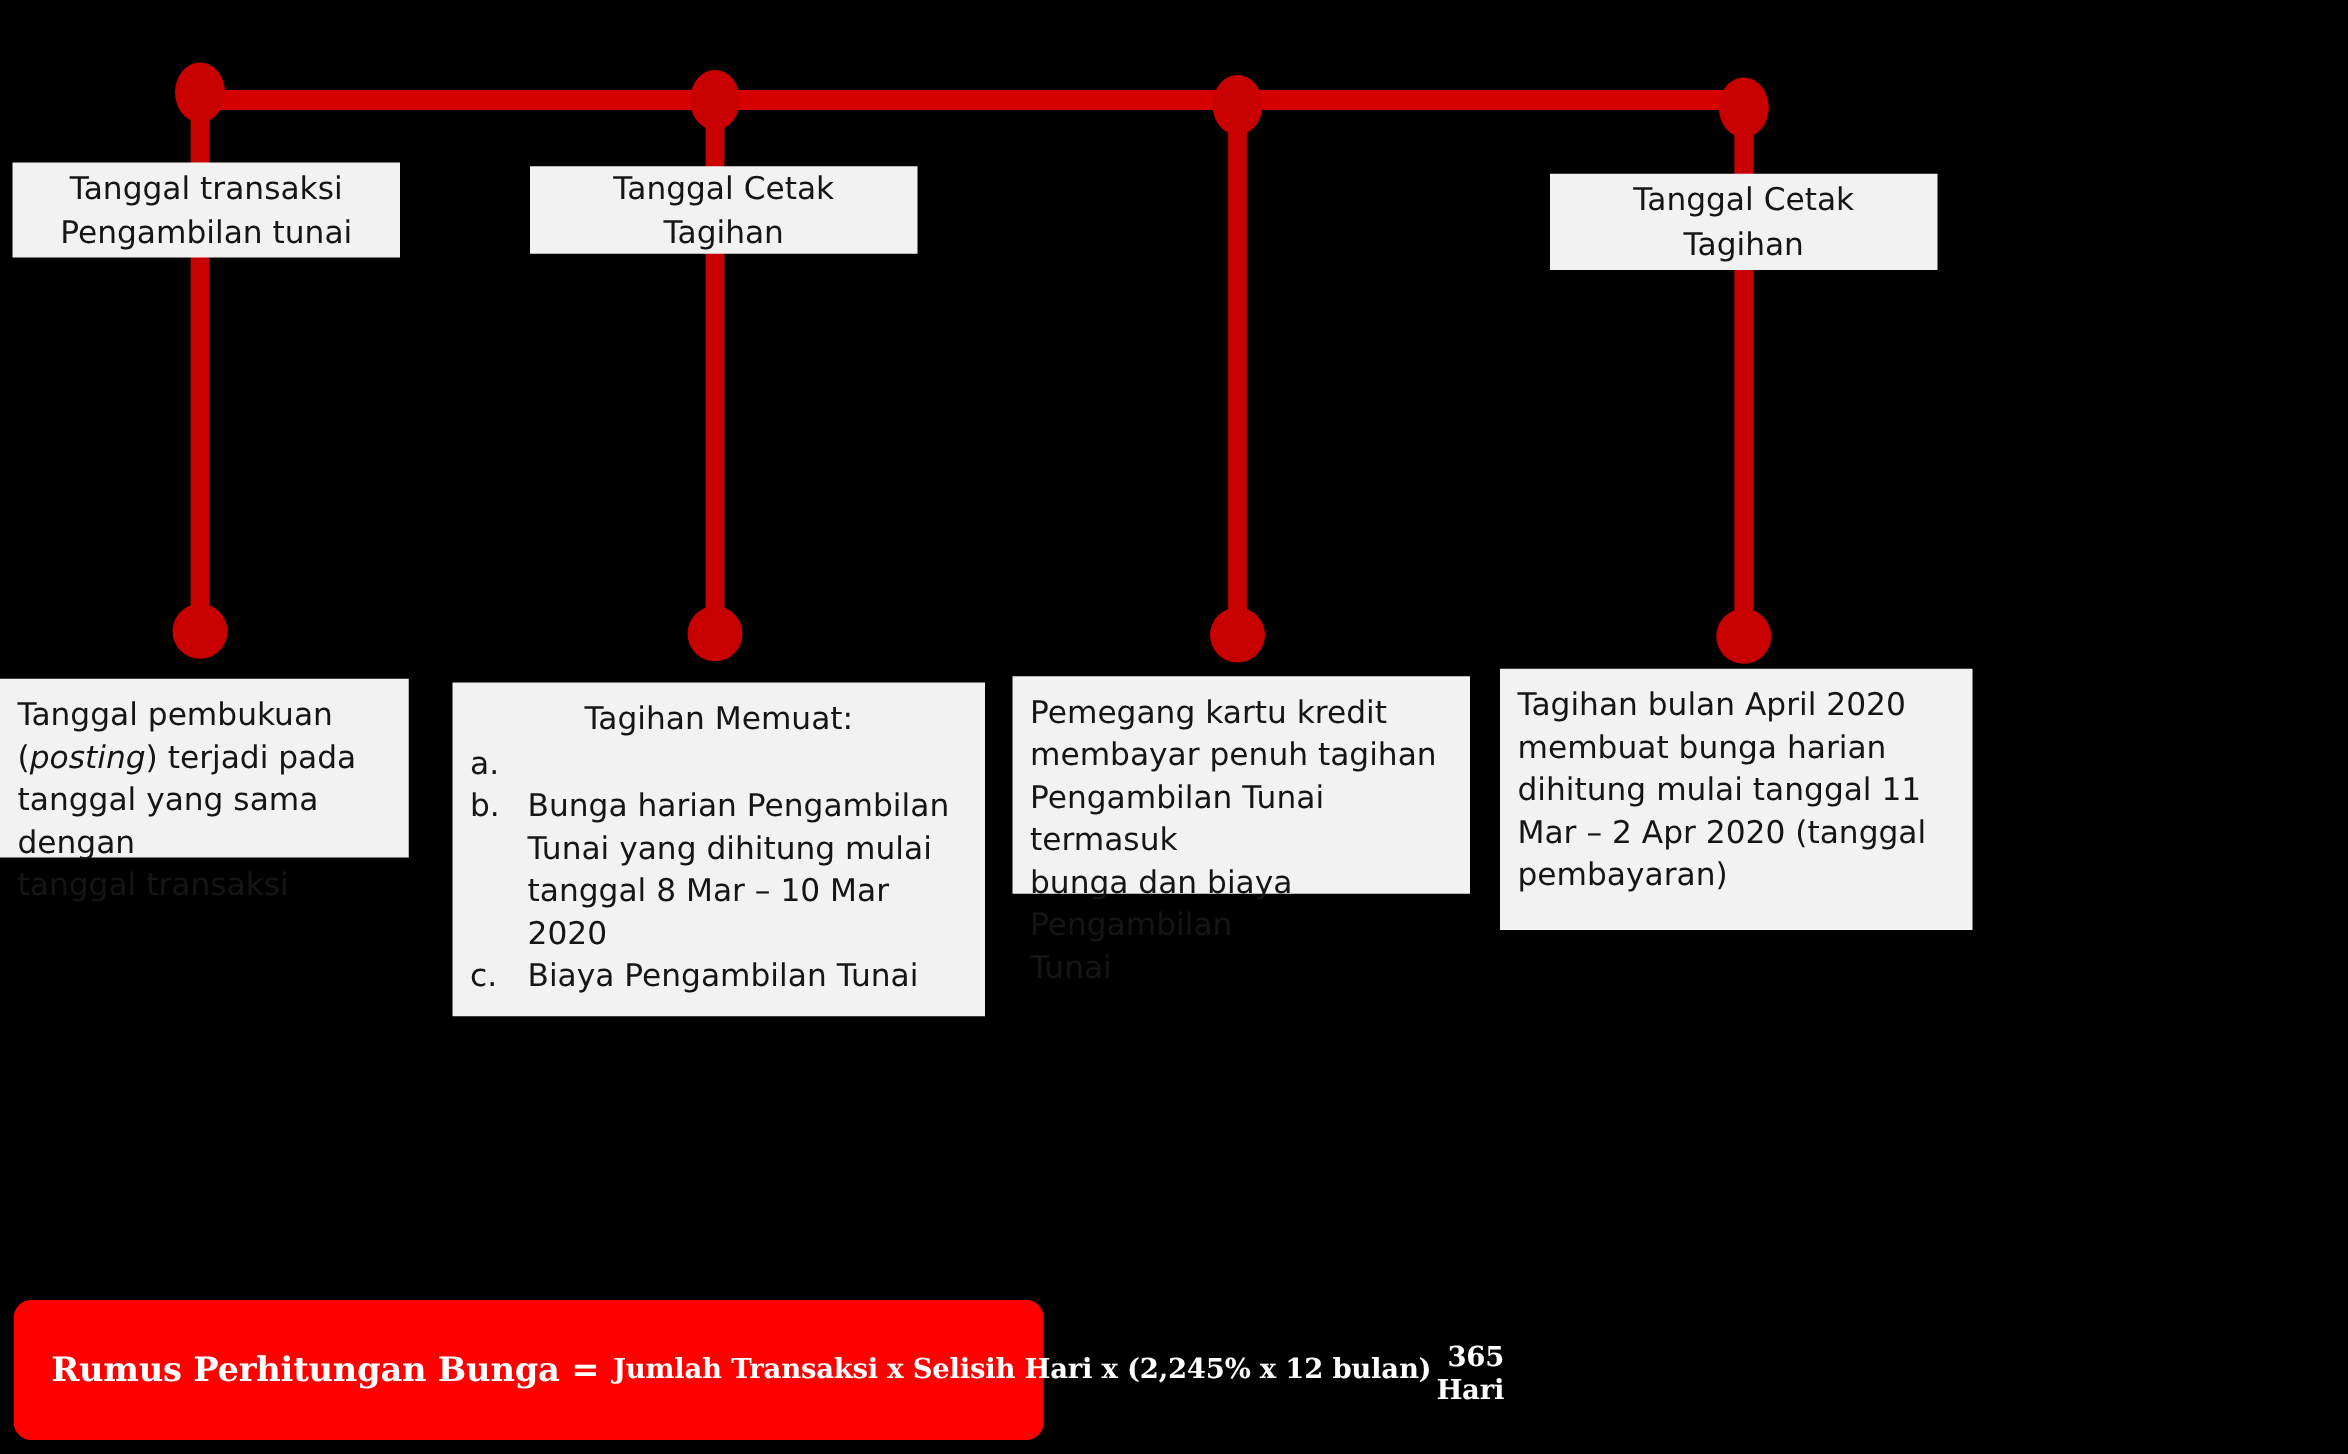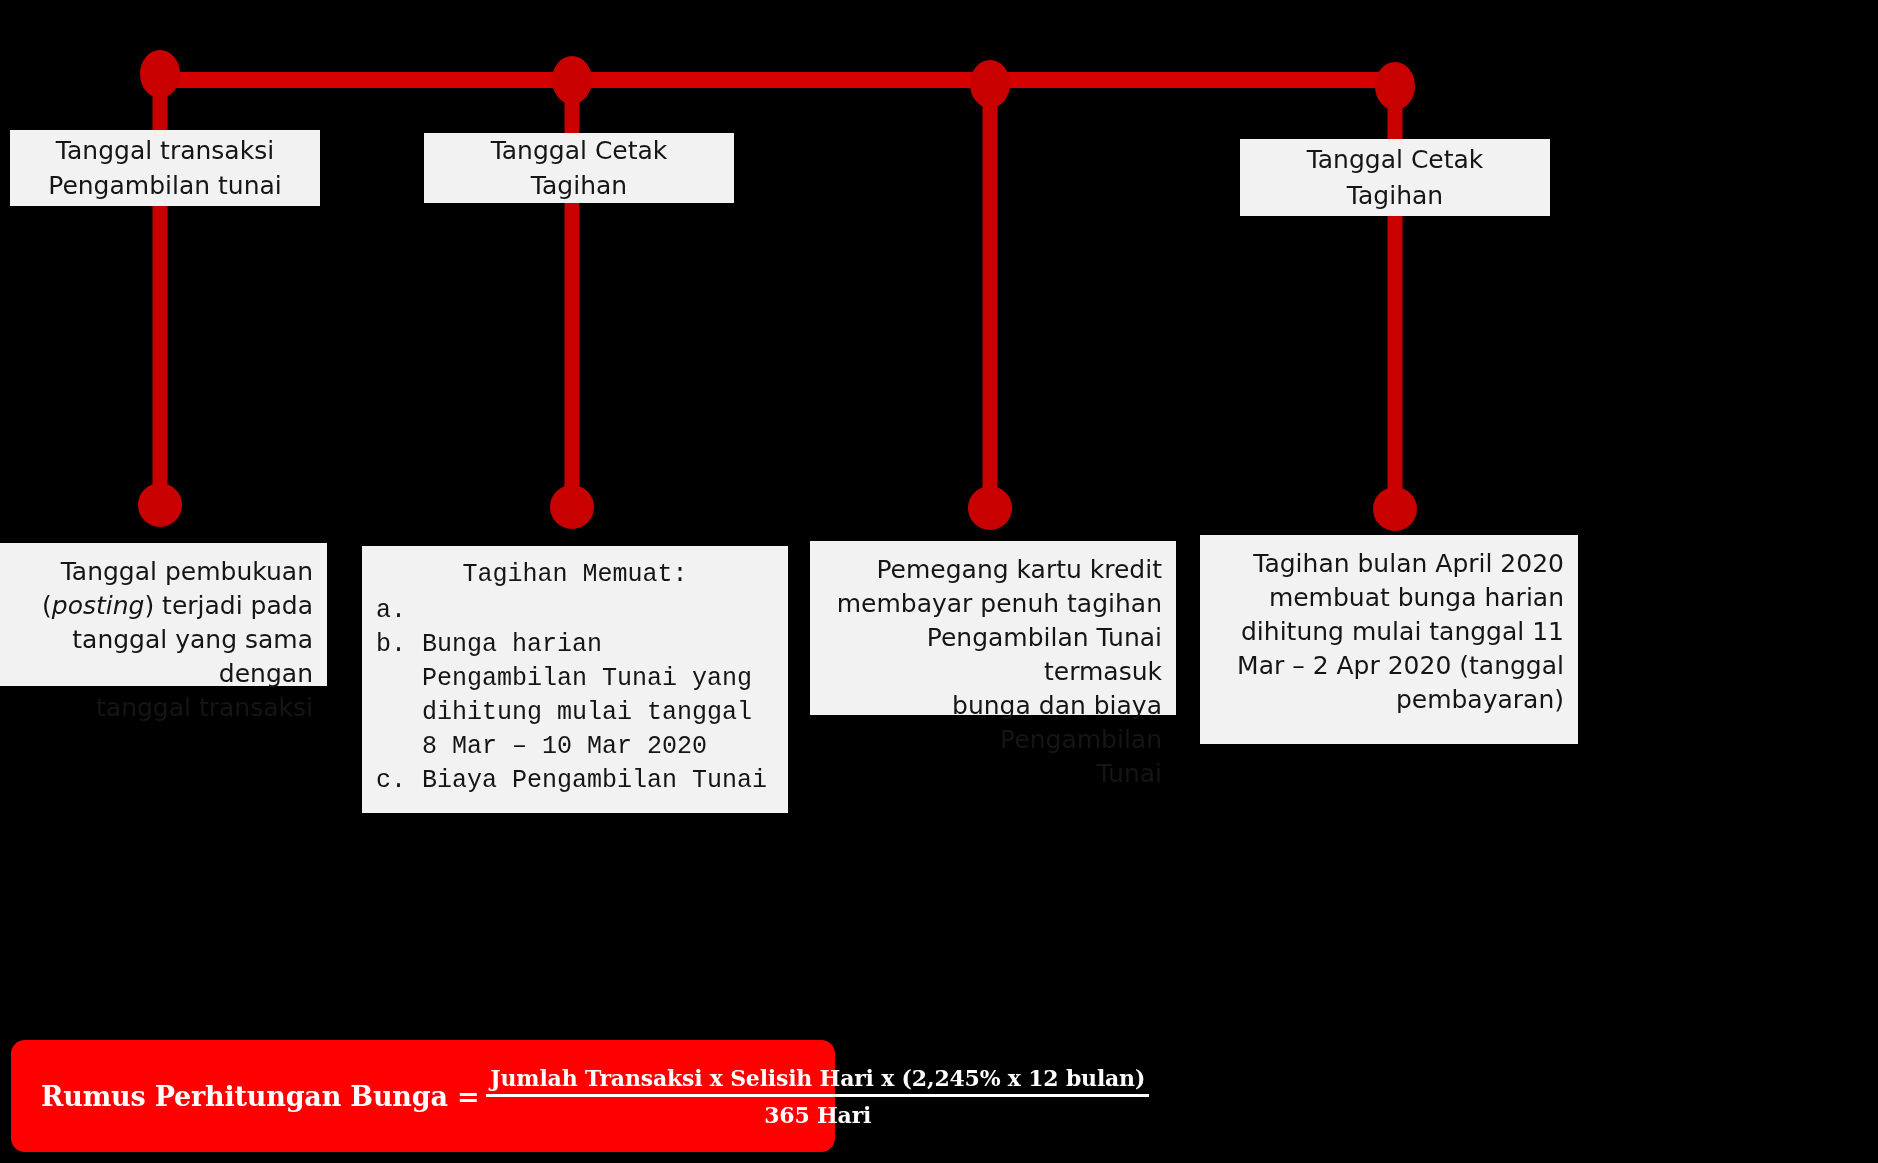--- a/index.html
+++ b/index.html
@@ -75,21 +75,21 @@
 
   .cbox {
     position: absolute;
     background: #F2F2F2;
     color: #151515;
     font-size: 25px;
     line-height: 1.36;
     box-sizing: border-box;
     padding: 12px 14px;
   }
-  .cbox.center { text-align: right; }
+  .cbox.center { text-align: left; }
   .cbox .ln { display: block; }
   .cbox i { font-style: italic; margin-top: 21px; }
 
   
   .list-title { text-align: center; margin-bottom: 2px; }
   .li-row {
     display: flex;
     align-items: flex-start;
     text-align: left;
   }
@@ -119,21 +119,21 @@
   }
   .formula-label {
     font-family: "DejaVu Serif", "Liberation Serif", serif;
     font-weight: bold;
     font-size: 27px;
     white-space: nowrap;
     letter-spacing: -0.2px;
   }
   .fraction {
     display: inline-flex;
-    flex-direction: column;
+    flex-direction: row;
     align-items: center;
     margin-left: 7px;
     font-family: "DejaVu Serif", "Liberation Serif", serif;
     font-weight: bold;
     color: #FFFFFF;
   }
   .numer {
     font-size: 22px;
     white-space: nowrap;
     padding: 0 4px 3px 4px;
@@ -188,21 +188,21 @@
     <span class="ln">Tagihan</span>
   </div>
 
   <div class="cbox center" style="left:0px; top:543px; width:327px; height:143px;">
     <span class="ln">Tanggal pembukuan</span>
     <span class="ln">(<i>posting</i>) terjadi pada</span>
     <span class="ln">tanggal yang sama dengan</span>
     <span class="ln">tanggal transaksi</span>
   </div>
 
-  <div class="cbox" style="left:362px; top:546px; width:426px; height:267px;font-family:Liberation Mono, monospace;">
+  <div class="cbox" style="left:362px; top:546px; width:426px; height:267px;">
     <div class="list-title">Tagihan Memuat:</div>
 
     <div class="li-row">
       <span class="li-mark">a.</span>
     </div>
 
     <div class="li-row">
       <span class="li-mark">b.</span>
       <span class="li-body">Bunga harian Pengambilan Tunai yang dihitung mulai tanggal 8 Mar – 10 Mar 2020</span>
     </div>

